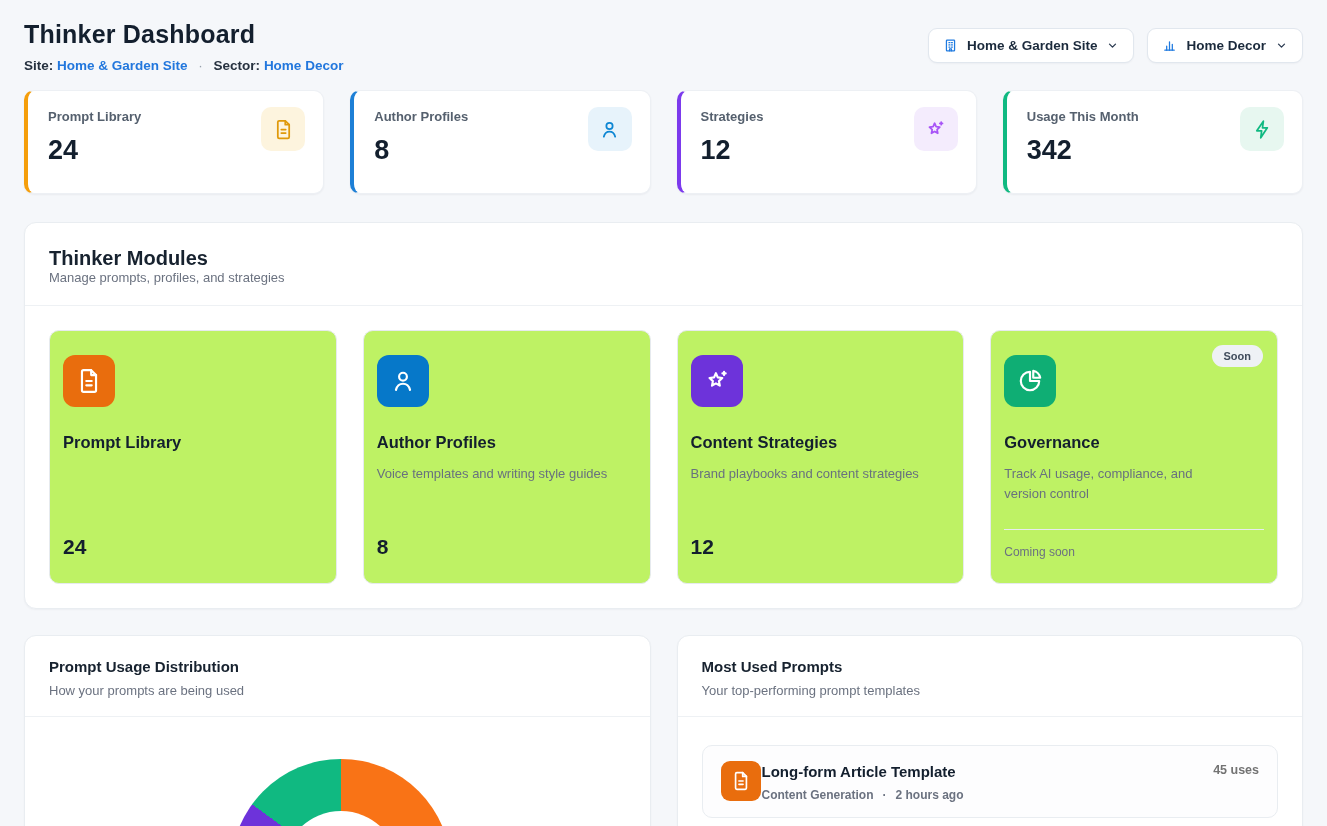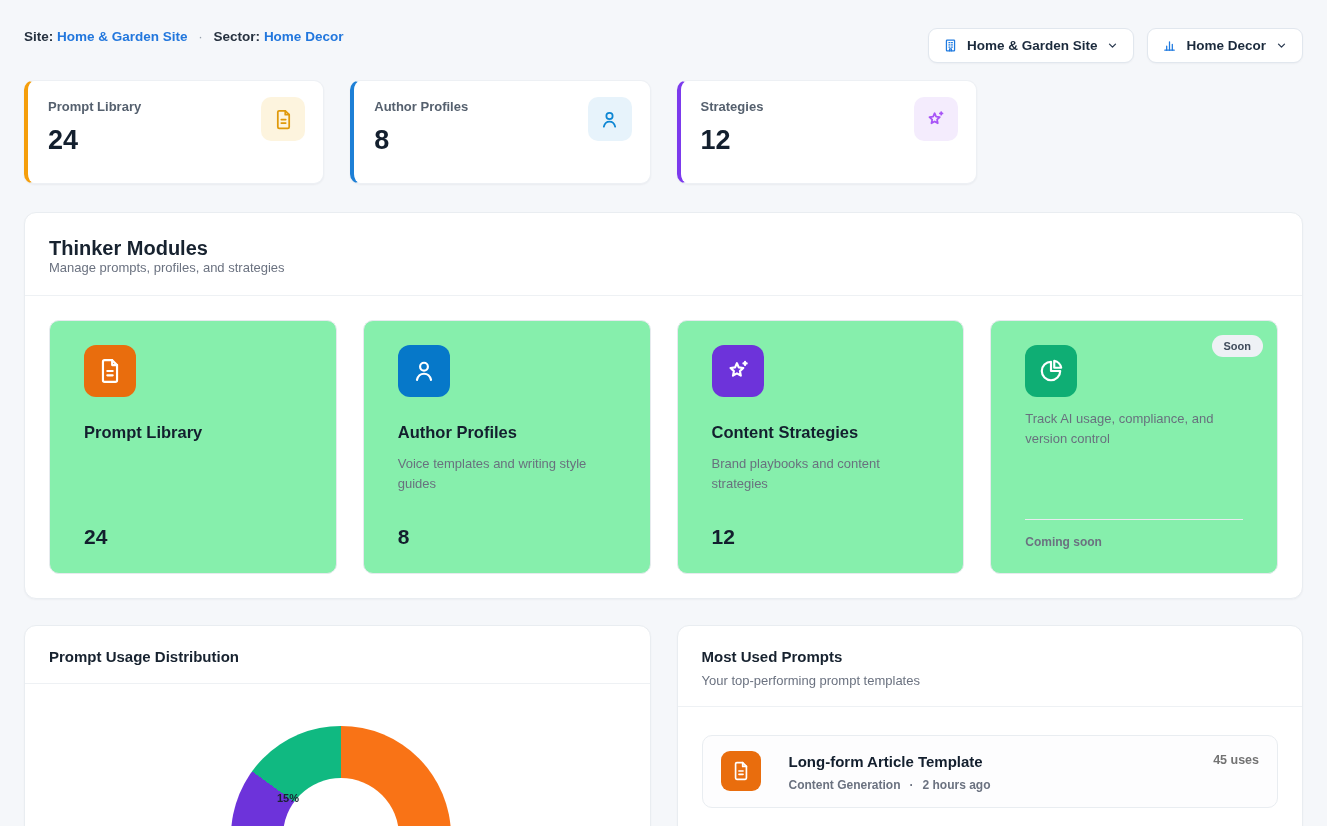--- a/index.html
+++ b/index.html
@@ -49,35 +49,35 @@
   .modules {
     margin-top:28px; background:#fff; border:1px solid #e9edf1; border-radius:12px;
     box-shadow:0 1px 2px rgba(16,24,40,.04);
   }
   .modules-header { padding:24px 24px 20px; border-bottom:1px solid #eef1f4; }
   .modules-title { font-size:20px; font-weight:700; color:#17222f; }
   .modules-sub { font-size:13px; color:#6b7280; margin-top:0; }
   .modules-grid { padding:24px; display:grid; grid-template-columns:repeat(4,1fr); gap:26px; }
   .module-card {
     position:relative; border:1px solid #e6eaee; border-radius:10px;
-    padding:24px 34px; min-height:254px; display:flex; flex-direction:column;
-    background:#86efac; cursor:pointer;
+    padding:24px 13px; min-height:254px; display:flex; flex-direction:column;
+    background:#bef264; cursor:pointer;
   }
   .module-icon {
     width:52px; height:52px; border-radius:12px; color:#fff;
     display:flex; align-items:center; justify-content:center;
   }
   .module-title { margin-top:26px; font-size:16.5px; font-weight:800; color:#131f2e; }
   .module-desc { margin-top:12px; font-size:13px; line-height:1.55; color:#68717e; max-width:232px; }
   .module-count { margin-top:auto; font-size:21px; font-weight:800; color:#131f2e; }
   .soon-badge {
     position:absolute; top:14px; right:14px; background:#eef1f5; color:#404c5c;
     font-size:11px; font-weight:700; padding:5px 12px; border-radius:999px;
   }
-  .module-footer { margin-top:auto; border-top:1px solid #e7ebef; padding-top:15px; font-size:12px; color:#6b7280;font-weight:bold; }
+  .module-footer { margin-top:auto; border-top:1px solid #e7ebef; padding-top:15px; font-size:12px; color:#6b7280; }
 
   
   .bottom { display:grid; grid-template-columns:1fr 1fr; gap:26px; margin-top:26px; }
   .panel {
     background:#fff; border:1px solid #e9edf1; border-radius:12px;
     box-shadow:0 1px 2px rgba(16,24,40,.04); height:430px;
   }
   .panel-header { padding:22px 24px 18px; border-bottom:1px solid #eef1f4; }
   .panel-title { font-size:15px; font-weight:700; color:#17222f; }
   .panel-sub { font-size:13px; color:#6b7280; margin-top:8px; }
@@ -88,40 +88,41 @@
     border-radius:50%;
   }
   .donut::after { content:""; position:absolute; inset:52px; background:#fff; border-radius:50%; }
   .donut-label {
     position:absolute; left:252px; top:70px; font-size:11px; font-weight:700;
     color:#1a2433; z-index:2;margin-top:38px;
   }
 
   .prompt-list { padding:28px 24px; }
   .prompt-item {
-    display:flex; align-items:flex-start; gap:28px;
+    display:flex; align-items:flex-start; gap:1px;
     border:1px solid #e9edf1; border-radius:10px; padding:15px 18px;
     background:#fdfdfe; cursor:pointer;
   }
   .prompt-icon {
     width:40px; height:40px; border-radius:9px; background:#e96d0d; color:#fff;
     display:flex; align-items:center; justify-content:center; flex-shrink:0;
   }
   .prompt-info { flex:1; }
   .prompt-title { font-size:15px; font-weight:800; color:#131f2e; margin-top:2px; }
   .prompt-meta { margin-top:8px; font-size:12px; color:#6b7280; display:flex; gap:9px; align-items:center; font-weight:600; }
   .prompt-uses { font-size:12.5px; font-weight:800; color:#737373; margin-top:2px; }
 </style>
 </head>
 <body>
 
 <div class="page">
 
   <div class="header">
     <div>
+      <div class="page-title">Thinker Dashboard</div>
       <div class="breadcrumb">
         <span>Site:</span>
         <span class="link">Home &amp; Garden Site</span>
         <span class="sep">·</span>
         <span>Sector:</span>
         <span class="link">Home Decor</span>
       </div>
     </div>
     <div class="header-actions">
       <button class="dropdown-btn">
@@ -185,20 +186,29 @@
       <div class="stat-label">Strategies</div>
       <div class="stat-value">12</div>
       <div class="stat-icon" style="background: rgb(244, 236, 253); color: rgb(168, 85, 247);">
         <svg width="21" height="21" viewBox="0 0 24 24" fill="none" stroke="currentColor" stroke-width="2" stroke-linecap="round" stroke-linejoin="round">
             <path d="M11 4.8l1.7 3.9 4.2.5-3.1 2.9.8 4.2-3.6-2.1-3.6 2.1.8-4.2-3.1-2.9 4.2-.5z"></path>
             <path d="M18.5 3.5v3M17 5h3"></path>
           </svg>
       </div>
     </div>
 
+    <div class="stat-card" style="border-left-color: rgb(16, 185, 129);">
+      <div class="stat-label">Usage This Month</div>
+      <div class="stat-value">342</div>
+      <div class="stat-icon" style="background: rgb(231, 247, 240); color: rgb(16, 185, 129);">
+        <svg width="21" height="21" viewBox="0 0 24 24" fill="none" stroke="currentColor" stroke-width="2" stroke-linecap="round" stroke-linejoin="round">
+            <path d="M13 2.5L5.5 13.5H11l-1 8L17.5 10H12z"></path>
+          </svg>
+      </div>
+    </div>
   </div>
 
   <div class="modules">
     <div class="modules-header">
       <div class="modules-title">Thinker Modules</div>
       <div class="modules-sub">Manage prompts, profiles, and strategies</div>
     </div>
     <div class="modules-grid">
 
       <div class="module-card">
@@ -238,31 +248,33 @@
       </div>
 
       <div class="module-card">
         <span class="soon-badge">Soon</span>
         <div class="module-icon" style="background: rgb(15, 174, 116);">
           <svg width="26" height="26" viewBox="0 0 24 24" fill="none" stroke="currentColor" stroke-width="2" stroke-linecap="round" stroke-linejoin="round">
               <path d="M12 3.5a8.5 8.5 0 1 0 8.5 8.5H12z"></path>
               <path d="M15 2.6a8.5 8.5 0 0 1 6.4 6.4H15z"></path>
             </svg>
         </div>
+        <div class="module-title">Governance</div>
         <div class="module-desc">Track AI usage, compliance, and version control</div>
         <div class="module-footer">Coming soon</div>
       </div>
     </div>
   </div>
 
   <div class="bottom">
 
     <div class="panel">
       <div class="panel-header">
         <div class="panel-title">Prompt Usage Distribution</div>
+        <div class="panel-sub">How your prompts are being used</div>
       </div>
       <div class="chart-area">
         <div class="donut" style="background: conic-gradient(rgb(249, 115, 22) 0%, rgb(249, 115, 22) 45%, rgb(37, 99, 235) 45%, rgb(37, 99, 235) 70%, rgb(109, 51, 218) 70%, rgb(109, 51, 218) 85%, rgb(16, 185, 129) 85%, rgb(16, 185, 129) 100%);"></div>
         <div class="donut-label">15%</div>
       </div>
     </div>
 
     <div class="panel">
       <div class="panel-header">
         <div class="panel-title">Most Used Prompts</div>

